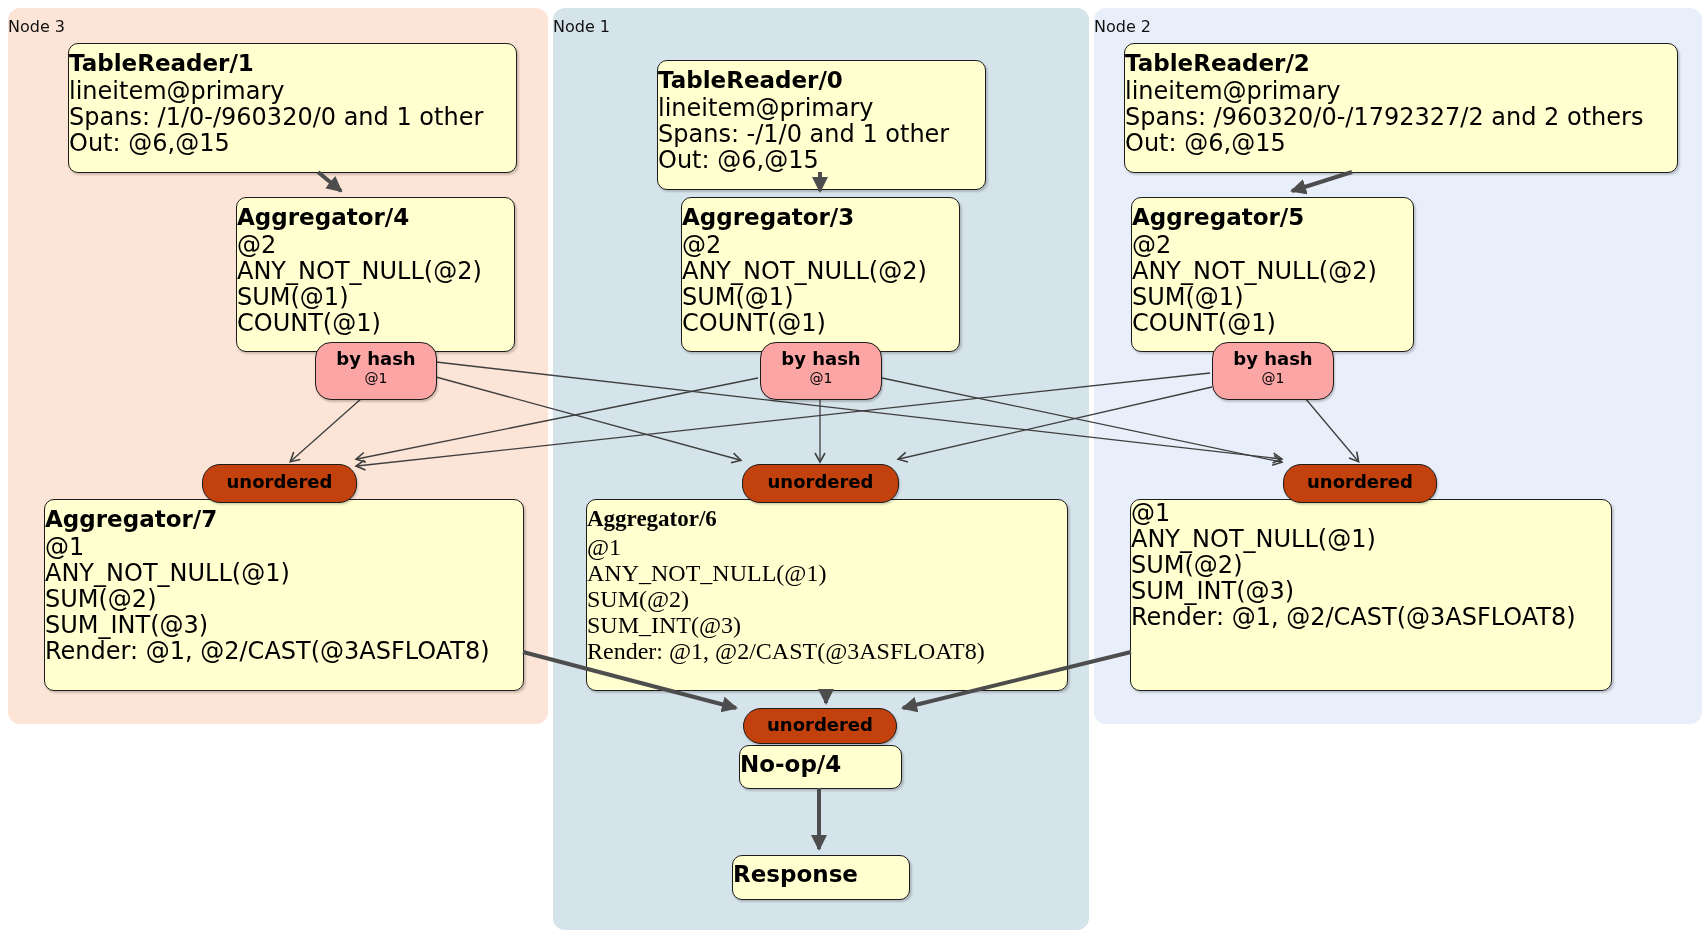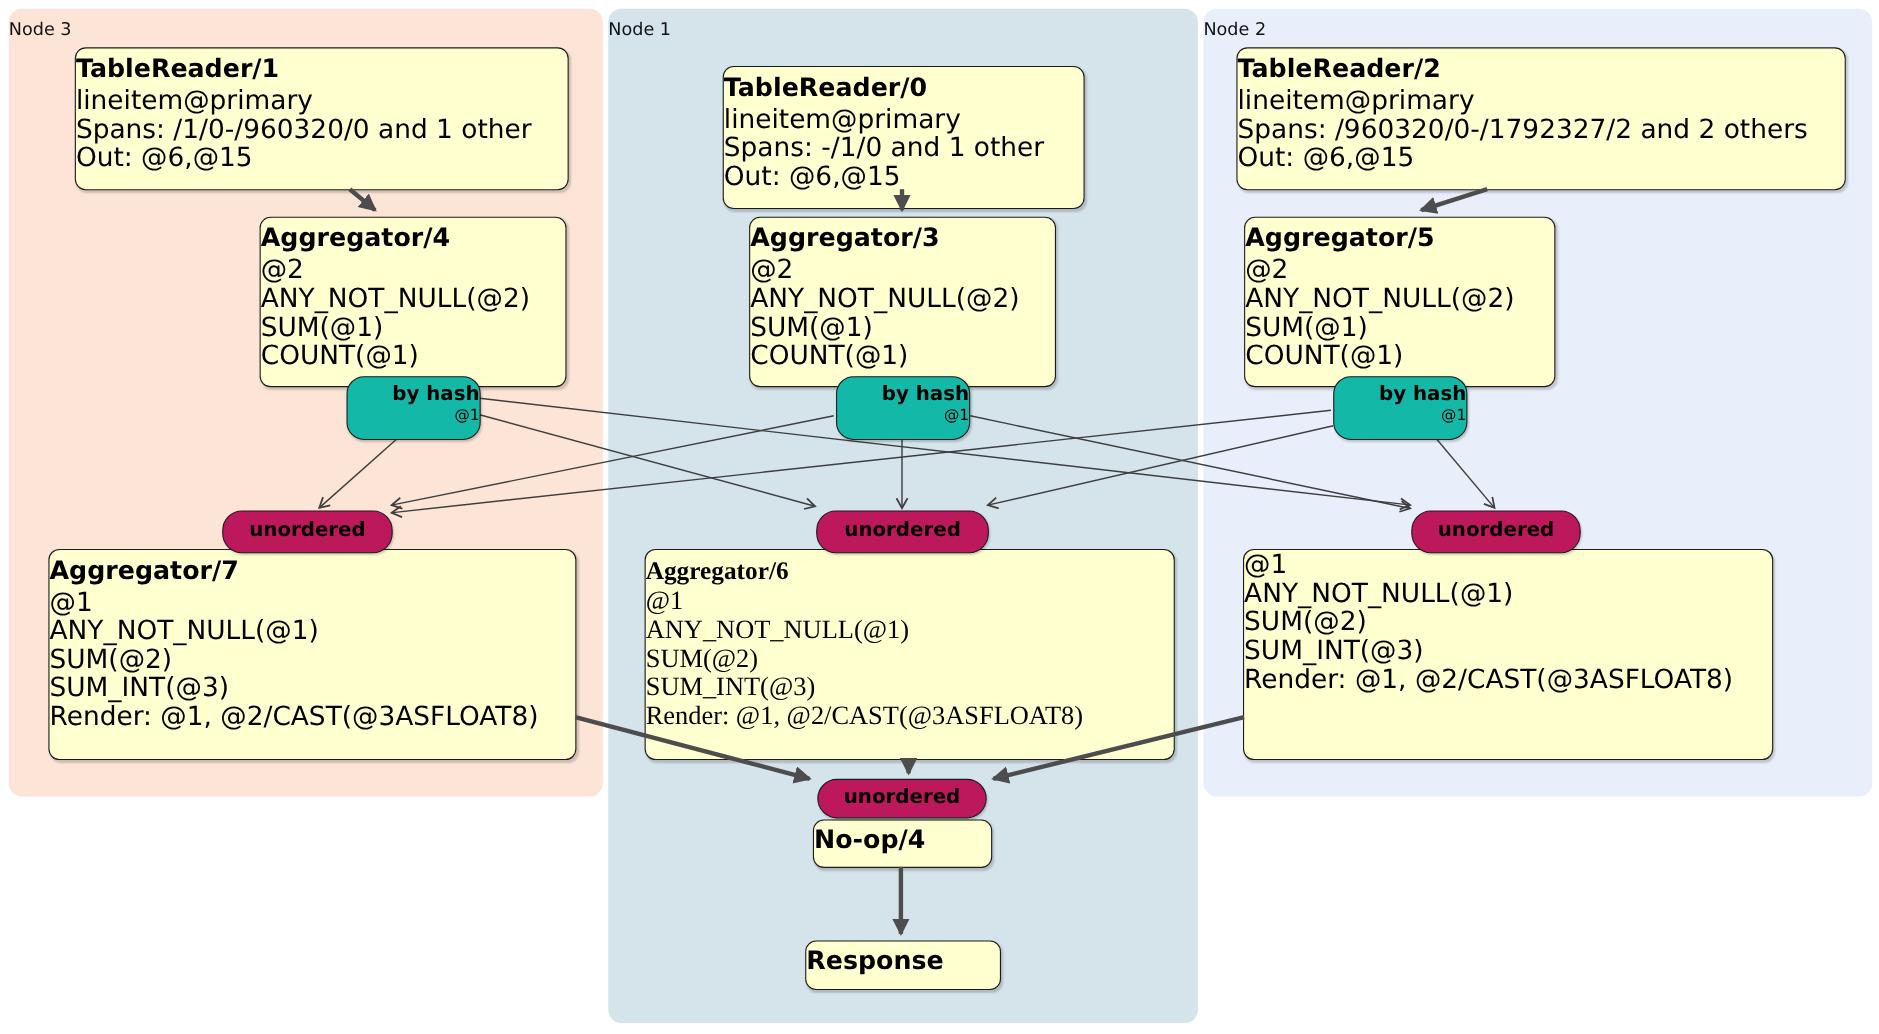--- a/index.html
+++ b/index.html
@@ -17,24 +17,24 @@
     position:absolute;background:#ffffd0;border:1.5px solid #1c1c1c;border-radius:10px;
     text-align:left;box-shadow:1.5px 2px 2px rgba(0,0,0,0.18);
   }
   .box-title{font-weight:bold;font-size:23px;line-height:30px;padding-top:4px;}
   .box-line{font-size:24px;line-height:26px;white-space:nowrap;}
   .title-only .box-title{padding-top:3px;}
   .pill{
     position:absolute;border:1.5px solid #1c1c1c;text-align:center;
     box-shadow:1px 1.5px 2px rgba(0,0,0,0.2);
   }
-  .router{background:#14b8a6;border-radius:16px;text-align:right;}
+  .router{background:#fca5a5;border-radius:16px;}
   .router-label{font-weight:bold;font-size:18px;line-height:23px;padding-top:4px;}
   .router-detail{font-size:14px;line-height:17px;}
-  .sync{background:#be185d;border-radius:18px;font-weight:bold;font-size:18px;}
+  .sync{background:#c2410c;border-radius:18px;font-weight:bold;font-size:18px;}
   .sync .sync-label{line-height:34px;}
   .sync-f .sync-label{line-height:32px;}
   svg{position:absolute;left:0;top:0;pointer-events:none;}
   .edge-thick{stroke:#4d4d4d;stroke-width:4;fill:none;}
   .edge-thin{stroke:#3e3e3e;stroke-width:1.3;fill:none;}
 </style>
 </head>
 <body>
 
 <div id="canvas">

